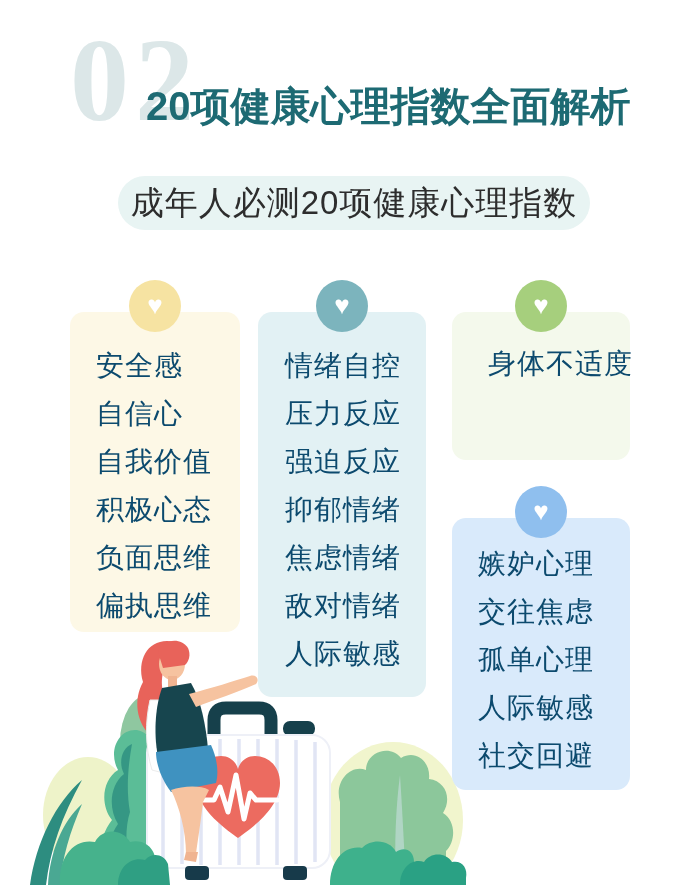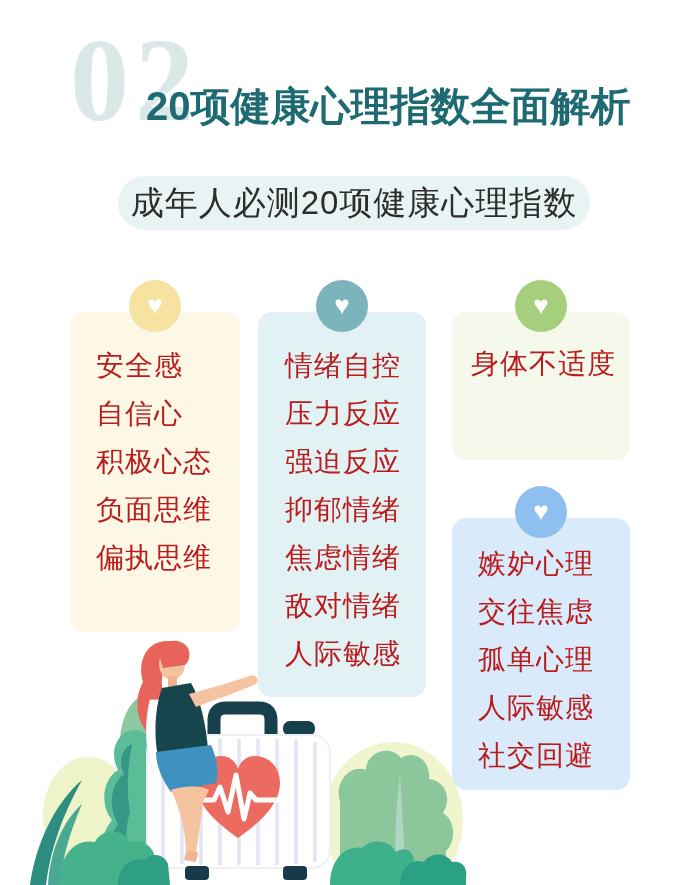--- a/index.html
+++ b/index.html
@@ -42,24 +42,24 @@
     display:flex;align-items:center;justify-content:center;
   }
   .badge-yellow{background:#f6e3a2;}
   .badge-teal{background:#7cb4bd;}
   .badge-green{background:#a6cf7d;}
   .badge-blue{background:#8fbfee;}
   .heart-glyph{color:#ffffff;font-size:26px;line-height:1;margin-top:-2px;}
   .card ul{list-style:none;margin:0;}
   .card-1 ul{padding:30px 10px 0 26px;}
   .card-2 ul{padding:30px 10px 0 27px;}
-  .card-3 ul{padding:28px 8px 0 19px;}
+  .card-3 ul{padding:28px 8px 0 36px;}
   .card-4 ul{padding:22px 8px 0 26px;}
   .card li{
-    font-size:28px;color:#b91c1c;line-height:48px;
+    font-size:28px;color:#0c4a6e;line-height:48px;
     white-space:nowrap;letter-spacing:1px;
   }
   
   .illustration{
     position:absolute;left:0;top:630px;width:510px;height:255px;z-index:1;
   }
 </style>
 </head>
 <body>
 
@@ -74,20 +74,21 @@
     <span>成年人必测20项健康心理指数</span>
   </div>
 
   <section class="card card-1">
     <div class="badge badge-yellow">
       <span class="heart-glyph">♥</span>
     </div>
     <ul>
       <li>安全感</li>
       <li>自信心</li>
+      <li>自我价值</li>
       <li>积极心态</li>
       <li>负面思维</li>
       <li>偏执思维</li>
     </ul>
   </section>
 
   <section class="card card-2">
     <div class="badge badge-teal">
       <span class="heart-glyph">♥</span>
     </div>

